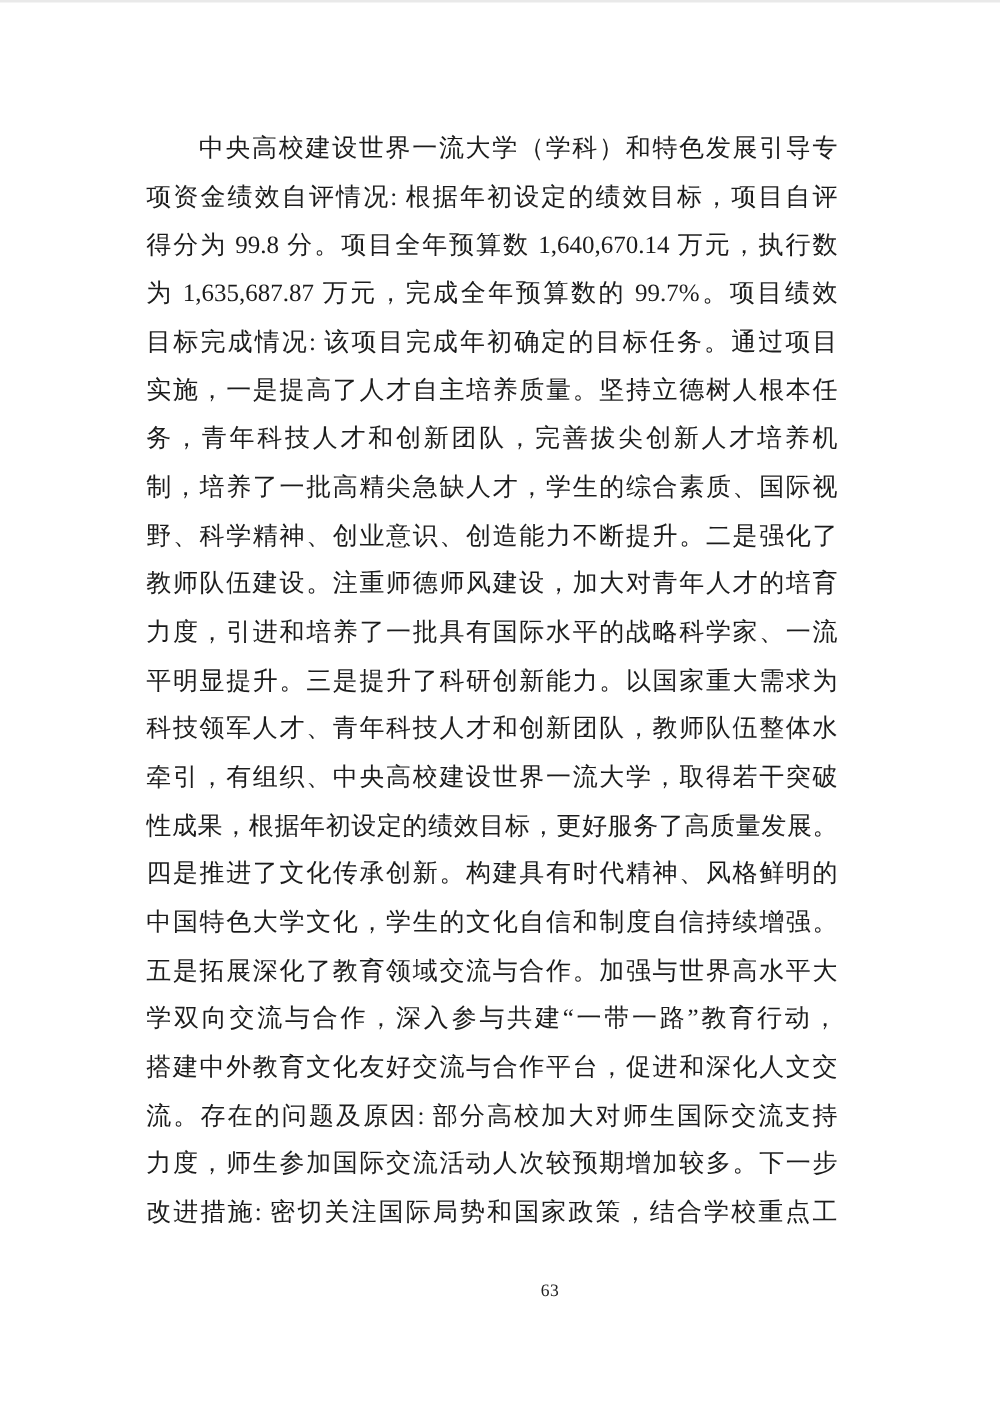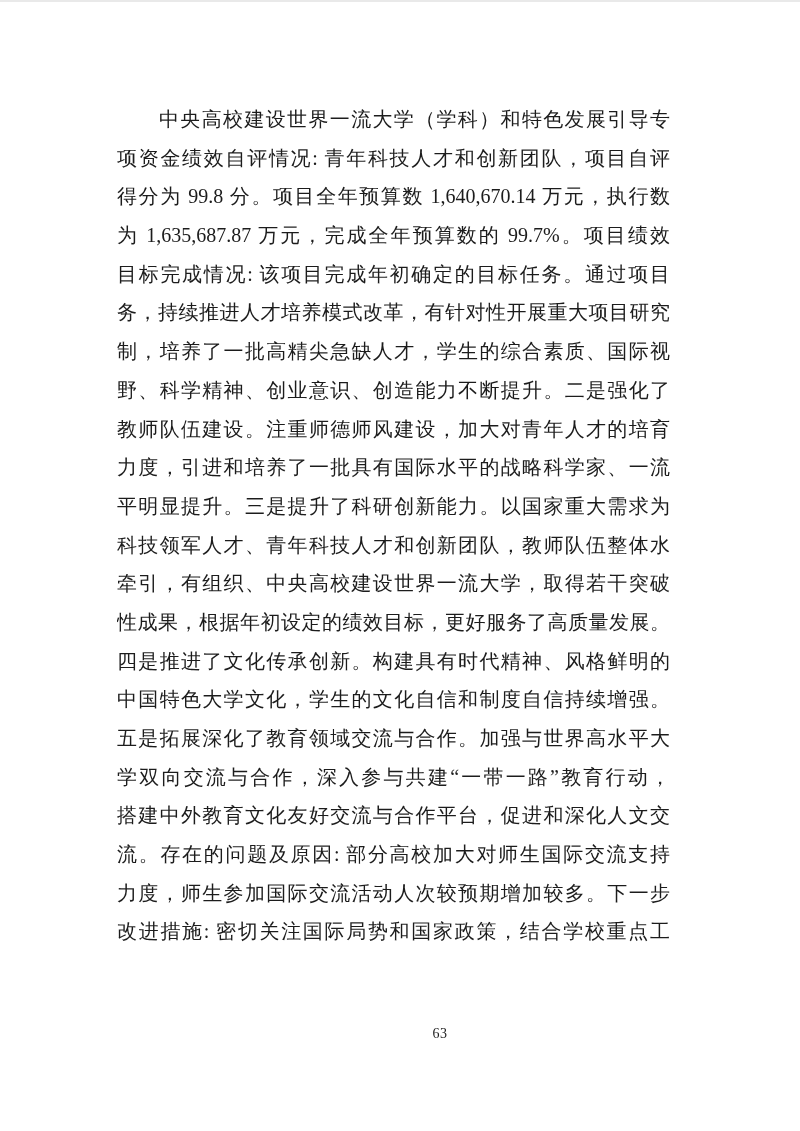--- a/index.html
+++ b/index.html
@@ -60,25 +60,26 @@
   }
 </style>
 </head>
 <body>
 
 <div class="page">
   <div class="top-edge"></div>
 
   <main class="text-block">
     <div class="line first">中央高校建设世界一流大学（学科）和特色发展引导专</div>
-    <div class="line">项资金绩效自评情况: 青年科技人才和创新团队，项目自评</div>
+    <div class="line">项资金绩效自评情况: 根据年初设定的绩效目标，项目自评</div>
     <div class="line">得分为 99.8 分。项目全年预算数 1,640,670.14 万元，执行数</div>
     <div class="line">为 1,635,687.87 万元，完成全年预算数的 99.7%。项目绩效</div>
     <div class="line">目标完成情况: 该项目完成年初确定的目标任务。通过项目</div>
-    <div class="line">务，持续推进人才培养模式改革，有针对性开展重大项目研究</div>
+    <div class="line">实施，一是提高了人才自主培养质量。坚持立德树人根本任</div>
+    <div class="line">务，青年科技人才和创新团队，完善拔尖创新人才培养机</div>
     <div class="line">制，培养了一批高精尖急缺人才，学生的综合素质、国际视</div>
     <div class="line">野、科学精神、创业意识、创造能力不断提升。二是强化了</div>
     <div class="line">教师队伍建设。注重师德师风建设，加大对青年人才的培育</div>
     <div class="line">力度，引进和培养了一批具有国际水平的战略科学家、一流</div>
     <div class="line">平明显提升。三是提升了科研创新能力。以国家重大需求为</div>
     <div class="line">科技领军人才、青年科技人才和创新团队，教师队伍整体水</div>
     <div class="line">牵引，有组织、中央高校建设世界一流大学，取得若干突破</div>
     <div class="line">性成果，根据年初设定的绩效目标，更好服务了高质量发展。</div>
     <div class="line">四是推进了文化传承创新。构建具有时代精神、风格鲜明的</div>
     <div class="line">中国特色大学文化，学生的文化自信和制度自信持续增强。</div>

